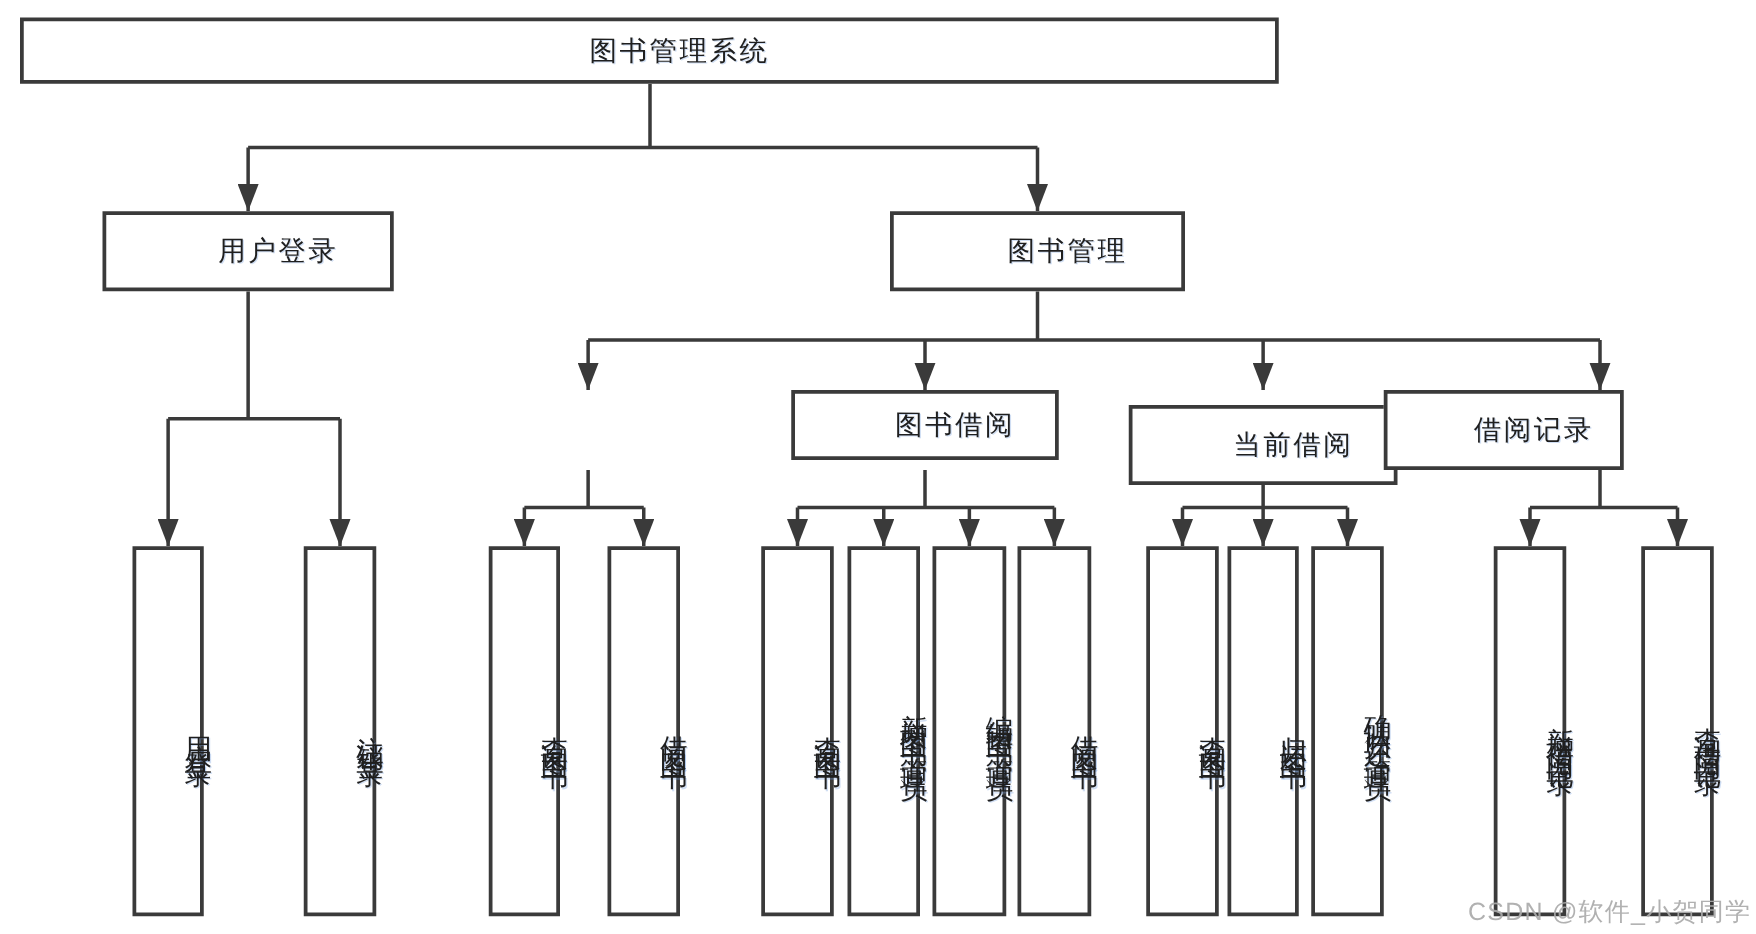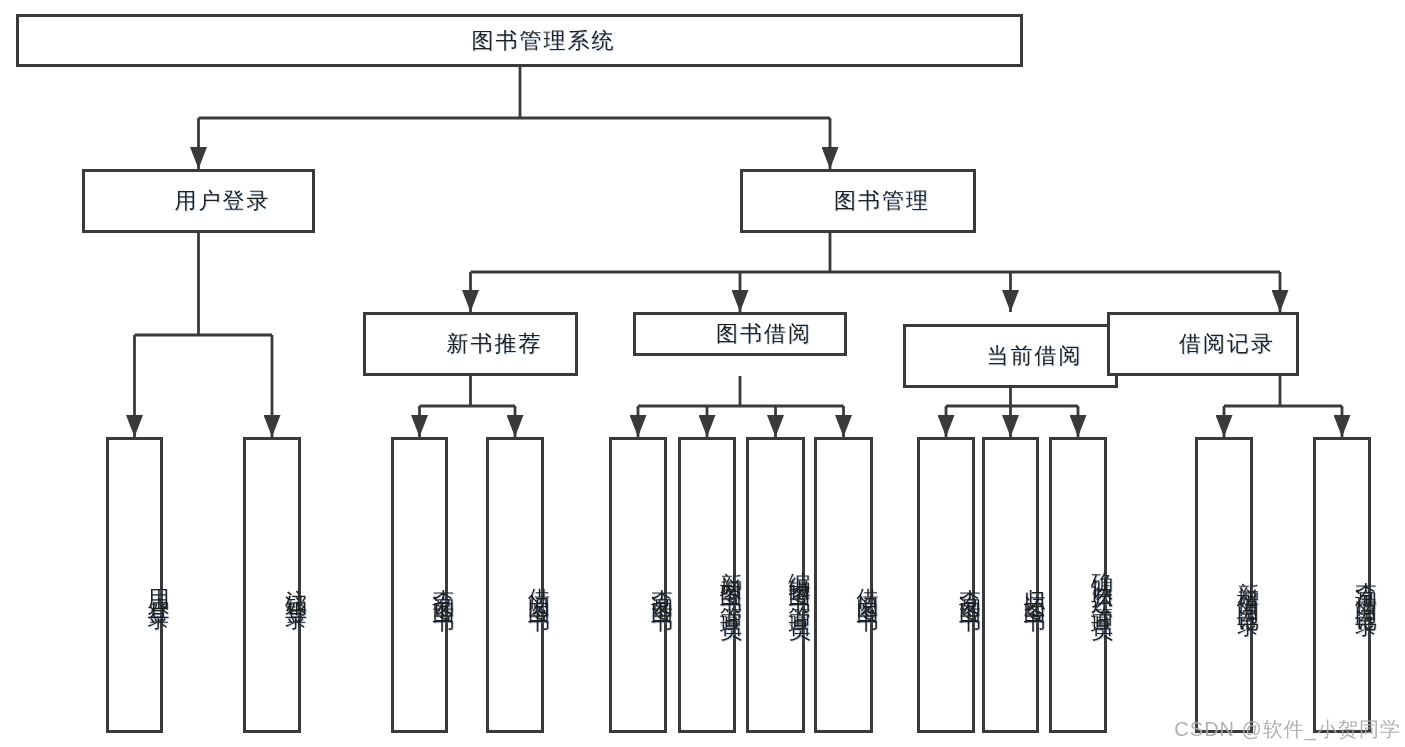--- a/index.html
+++ b/index.html
@@ -96,24 +96,23 @@
 
       <path d="M1280,376 V406 M1224,406 H1342"></path>
       <line x1="1224" y1="406" x2="1224" y2="437" marker-end="url(#arrow)"></line>
       <line x1="1342" y1="406" x2="1342" y2="437" marker-end="url(#arrow)"></line>
     </g>
   </svg>
 
   <div class="node hbox" style="left:16px; top:14px; width:1007px; height:53px;">图书管理系统</div>
 
   <div class="node hbox" style="left:82px; top:169px; width:233px; height:64px;">用户登录</div>
-  <div class="node hbox" style="left:712px; top:169px; width:236px; height:64px;margin-left:28px;">图书管理</div>
+  <div class="node hbox" style="left:712px; top:169px; width:236px; height:64px;">图书管理</div>
 
-  <div class="node hbox" style="left:363px; top:312px; width:215px; height:64px;">新书推荐</div>
-  <div class="node hbox" style="left:633px; top:312px; width:214px; height:44px;">图书借阅</div>
+  <div class="node hbox" style="left:633px; top:312px; width:214px; height:56px;">图书借阅</div>
   <div class="node hbox" style="left:903px; top:324px; width:215px; height:64px;">当前借阅</div>
   <div class="node hbox" style="left:1107px; top:312px; width:192px; height:64px;">借阅记录</div>
 
   <div class="node vbox" style="left:106px; top:437px; width:57px; height:296px;">用户登录</div>
   <div class="node vbox" style="left:243px; top:437px; width:58px; height:296px;">注销登录</div>
 
   <div class="node vbox" style="left:391px; top:437px; width:57px; height:296px;">查询图书</div>
   <div class="node vbox" style="left:486px; top:437px; width:58px; height:296px;">借阅图书</div>
 
   <div class="node vbox" style="left:609px; top:437px; width:58px; height:296px;">查询图书</div>

